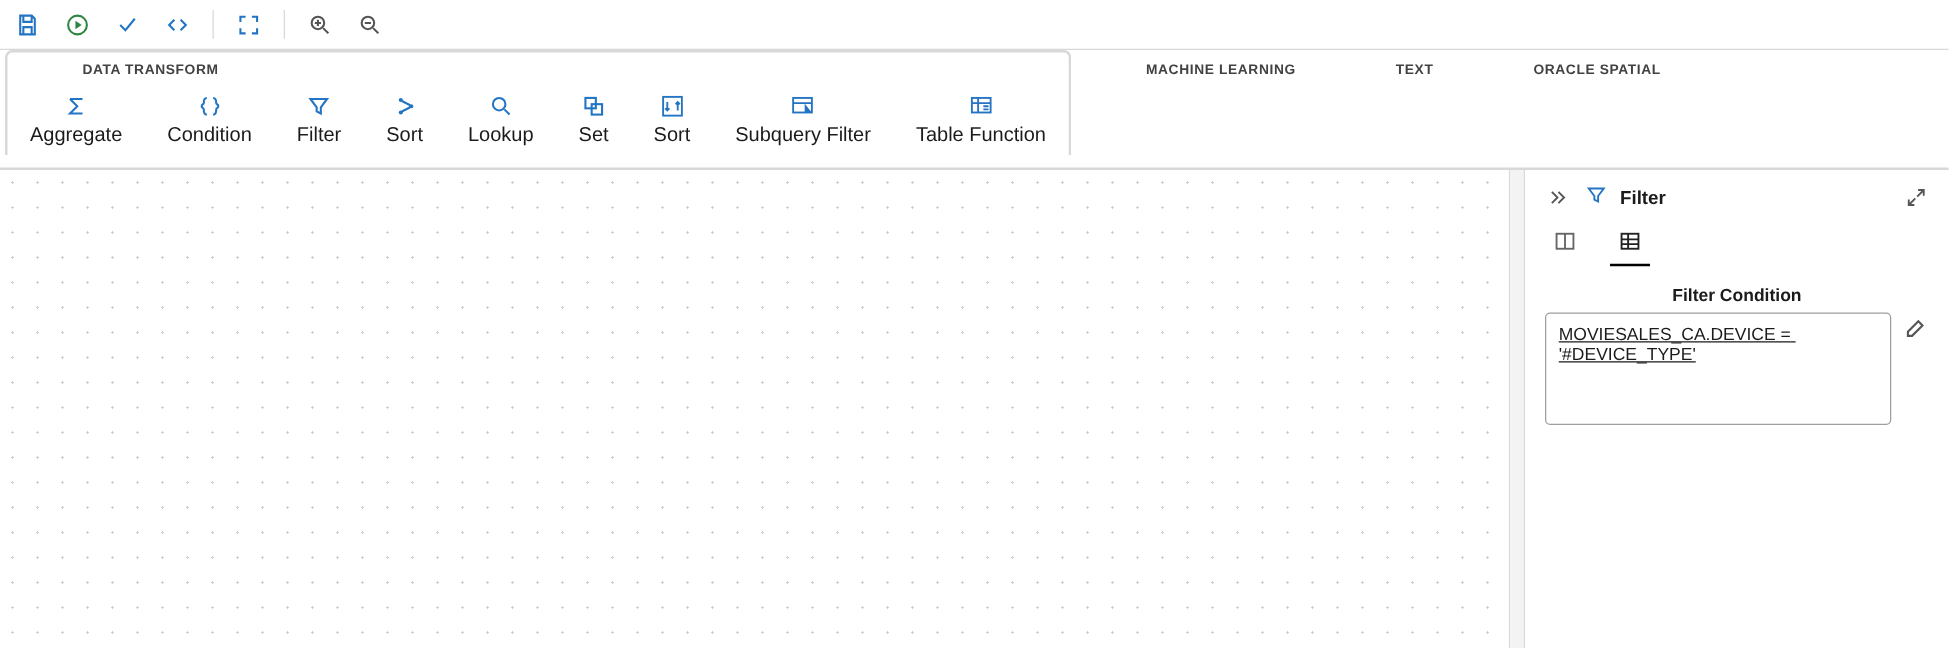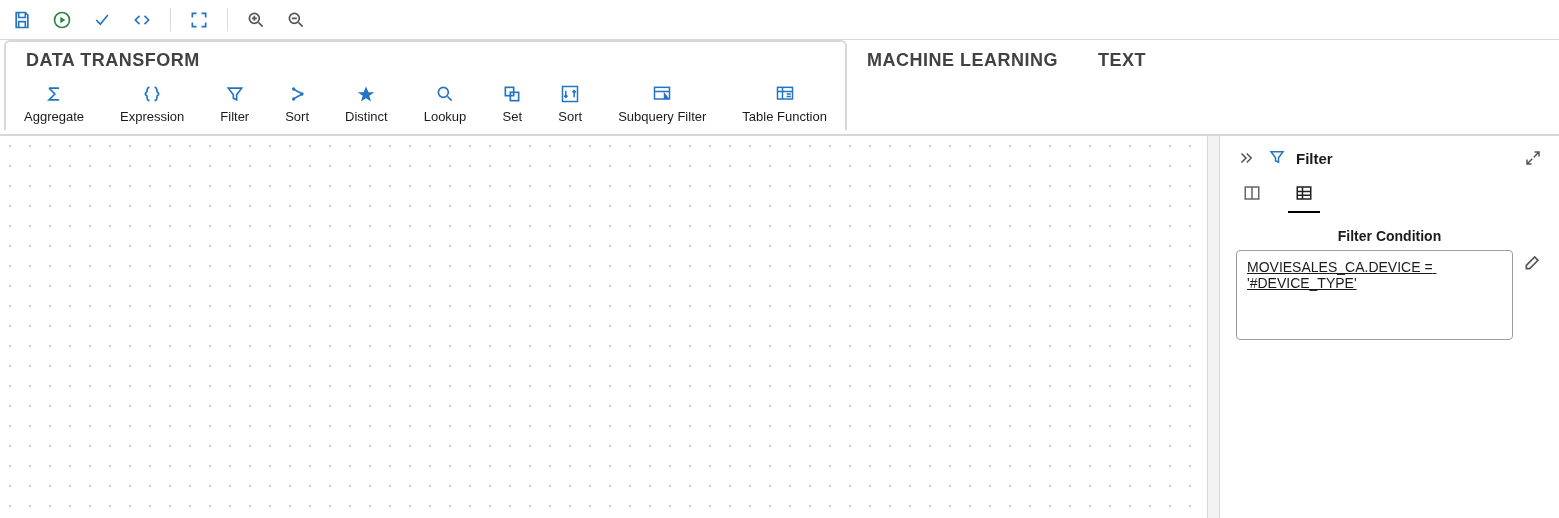--- a/index.html
+++ b/index.html
@@ -20,43 +20,44 @@
   .topbar { display:flex; align-items:center; gap:16px; padding:4px 10px; border-bottom:1px solid var(--panel-border); height:40px; }
   .topbar .grp { display:flex; align-items:center; gap:16px; }
   .topbar .sep { width:1px; align-self:stretch; background:var(--panel-border); margin:4px 0; }
   .icon-btn { display:inline-flex; align-items:center; justify-content:center; width:24px; height:24px; cursor:pointer; }
   .icon-btn svg { display:block; }
 
   
   .ribbon { border-bottom:2px solid var(--panel-border); background:#fff; }
   .tabstrip { display:flex; align-items:flex-start; height:94px; }
   .tab {
-    font-size:18px; font-weight:600; color:var(--tab-text);
+    font-size:11px; font-weight:600; color:var(--tab-text);
     letter-spacing:.5px;
     padding:10px 20px 8px;
     cursor:pointer;
     white-space:nowrap;
+    margin-left:40px;
   }
   .active-tab-block {
     display:flex; flex-direction:column; align-items:stretch;
     border:2px solid var(--panel-border);
     border-radius:6px 6px 0 0;
     border-bottom:none;
     background:#fff;
     margin-left:4px;
   }
 
   .palette {
     display:flex; gap:0; padding-top:0;
   }
   .palette-item {
     display:flex; flex-direction:column; align-items:center; gap:4px;
     padding:4px 18px 6px;
     cursor:pointer;
-    font-size:13px;
+    font-size:16px;
     color:var(--main-text);
   }
   .palette-item .pi-icon { height:22px; display:flex; align-items:center; }
   .palette-item svg { width:20px; height:20px; }
 
   
   .layout { display:flex; height:384px; }
   .canvas-wrap { flex:1 1 auto; position:relative; overflow:hidden;
     background:
       radial-gradient(var(--dot) 1px, transparent 1px) 0 0 / 20px 20px,
@@ -151,21 +152,21 @@
               </svg>
             </span>
             <span>Aggregate</span>
           </div>
           <div class="palette-item">
             <span class="pi-icon">
               <svg width="20" height="20" viewBox="0 0 24 24">
                 <path fill="none" stroke="var(--icon-blue)" stroke-width="2" d="M9 4c-3 0-3 4-3 5s-2 1-2 3 2 1 2 3 0 5 3 5 M15 4c3 0 3 4 3 5s2 1 2 3-2 1-2 3 0 5-3 5"></path>
               </svg>
             </span>
-            <span>Expression</span>
+            <span>Condition</span>
           </div>
           <div class="palette-item">
             <span class="pi-icon">
               <svg width="20" height="20" viewBox="0 0 24 24">
                 <path fill="none" stroke="var(--icon-blue)" stroke-width="2" d="M4 5h16l-6 8v6l-4-2v-4z"></path>
               </svg>
             </span>
             <span>Filter</span>
           </div>
           <div class="palette-item">
@@ -175,28 +176,20 @@
                 <circle cx="8" cy="18" r="2" fill="var(--icon-blue)"></circle>
                 <circle cx="18" cy="12" r="2" fill="var(--icon-blue)"></circle>
                 <path stroke="var(--icon-blue)" stroke-width="2" d="M9 7l8 4 M9 17l8-4"></path>
               </svg>
             </span>
             <span>Sort</span>
           </div>
           <div class="palette-item">
             <span class="pi-icon">
               <svg width="20" height="20" viewBox="0 0 24 24">
-                <polygon points="12,3 15,10 22,10 16,14 18,21 12,17 6,21 8,14 2,10 9,10" fill="var(--icon-blue)"></polygon>
-              </svg>
-            </span>
-            <span>Distinct</span>
-          </div>
-          <div class="palette-item">
-            <span class="pi-icon">
-              <svg width="20" height="20" viewBox="0 0 24 24">
                 <circle cx="10" cy="10" r="6" fill="none" stroke="var(--icon-blue)" stroke-width="2"></circle>
                 <path stroke="var(--icon-blue)" stroke-width="2" d="M15 15l5 5"></path>
               </svg>
             </span>
             <span>Lookup</span>
           </div>
           <div class="palette-item">
             <span class="pi-icon">
               <svg width="20" height="20" viewBox="0 0 24 24">
                 <rect x="4" y="4" width="10" height="10" fill="none" stroke="var(--icon-blue)" stroke-width="2"></rect>
@@ -229,20 +222,21 @@
                 <rect x="3" y="4" width="18" height="14" fill="none" stroke="var(--icon-blue)" stroke-width="1.8"></rect>
                 <path stroke="var(--icon-blue)" stroke-width="1.8" d="M3 9h18 M9 4v14 M14 12h5 M14 15h5"></path>
               </svg>
             </span>
             <span>Table Function</span>
           </div>
         </div>
     </div>
     <div class="tab">MACHINE LEARNING</div>
     <div class="tab">TEXT</div>
+    <div class="tab">ORACLE SPATIAL</div>
   </div>
 </div>
 
 <div class="layout">
   <div class="canvas-wrap">
     <svg class="canvas" id="flow-canvas">
         <defs>
           <marker id="arrow" markerWidth="10" markerHeight="10" refX="9" refY="3" orient="auto">
             <path d="M0,0 L0,6 L9,3 z" fill="#1b1b1b"></path>
           </marker>

